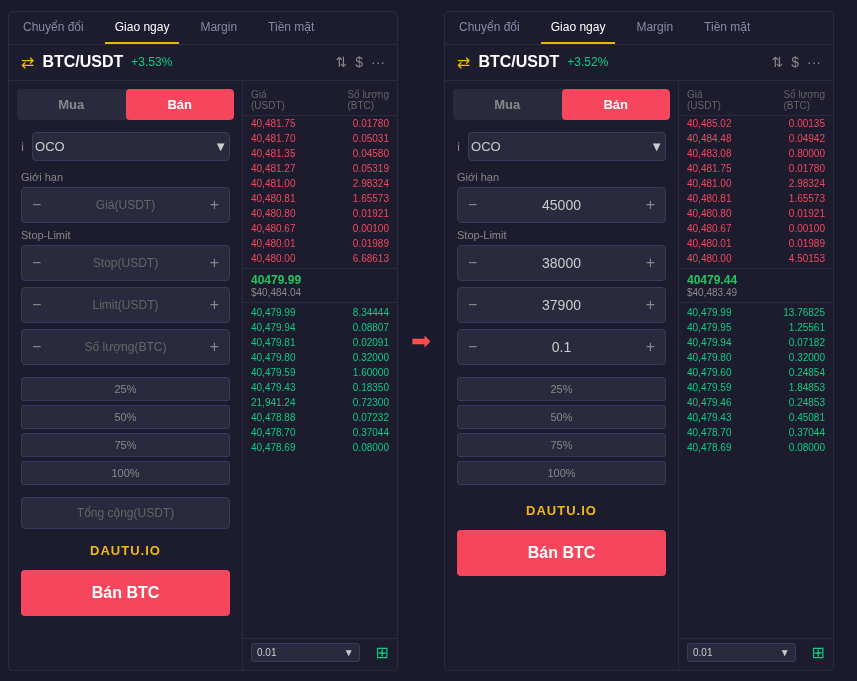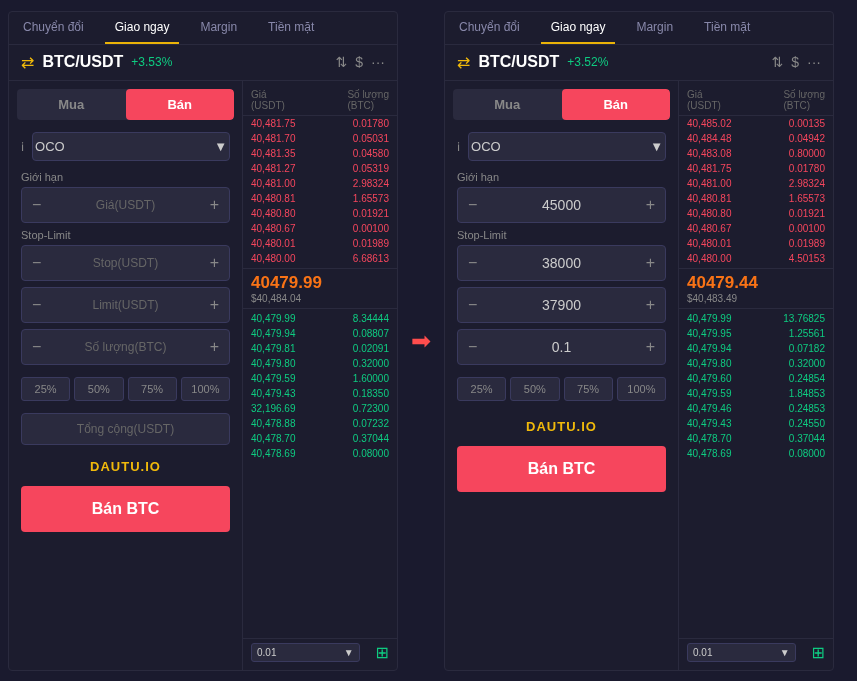--- a/index.html
+++ b/index.html
@@ -181,20 +181,21 @@
       flex: 1;
       color: #666;
       font-size: 12px;
       text-align: center;
     }
     
     .pct-row {
       display: flex;
       gap: 4px;
       margin: 12px 0;
+      flex-direction: column;
     }
     .pct-btn {
       flex: 1;
       padding: 5px;
       background: #2a2a3e;
       border: 1px solid #3a3a5e;
       border-radius: 3px;
       color: #888;
       font-size: 11px;
       text-align: center;
@@ -267,23 +268,23 @@
     .ob-row.buy {
       color: #0ecb81;
     }
     .ob-mid {
       padding: 4px 8px;
       border-top: 1px solid #2a2a3e;
       border-bottom: 1px solid #2a2a3e;
       margin: 2px 0;
     }
     .ob-mid-price {
-      font-size: 17px;
+      font-size: 12px;
       font-weight: bold;
-      color: #f97316;
+      color: #22c55e;
     }
     .ob-mid-usd {
       font-size: 10px;
       color: #888;
     }
     .ob-bottom {
       display: flex;
       align-items: center;
       padding: 4px 8px;
       gap: 16px;
@@ -464,21 +465,21 @@
             </div>
             <div class="ob-row buy">
               <span>40,479.59</span>
               <span>1.60000</span>
             </div>
             <div class="ob-row buy">
               <span>40,479.43</span>
               <span>0.18350</span>
             </div>
             <div class="ob-row buy">
-              <span>32,196.69</span>
+              <span>21,941.24</span>
               <span>0.72300</span>
             </div>
             <div class="ob-row buy">
               <span>40,478.88</span>
               <span>0.07232</span>
             </div>
             <div class="ob-row buy">
               <span>40,478.70</span>
               <span>0.37044</span>
             </div>
@@ -640,21 +641,21 @@
             <div class="ob-row buy">
               <span>40,479.59</span>
               <span>1.84853</span>
             </div>
             <div class="ob-row buy">
               <span>40,479.46</span>
               <span>0.24853</span>
             </div>
             <div class="ob-row buy">
               <span>40,479.43</span>
-              <span>0.24550</span>
+              <span>0.45081</span>
             </div>
             <div class="ob-row buy">
               <span>40,478.70</span>
               <span>0.37044</span>
             </div>
             <div class="ob-row buy">
               <span>40,478.69</span>
               <span>0.08000</span>
             </div>
           </div>

